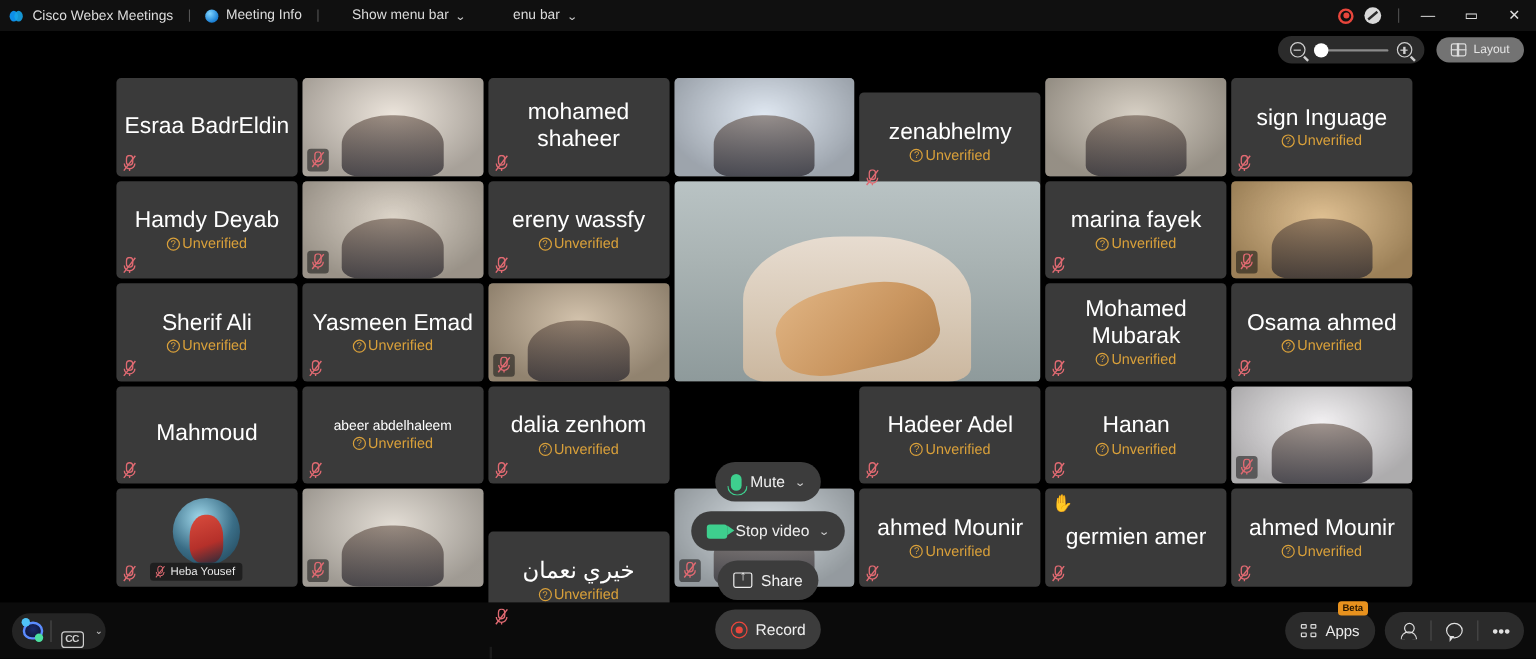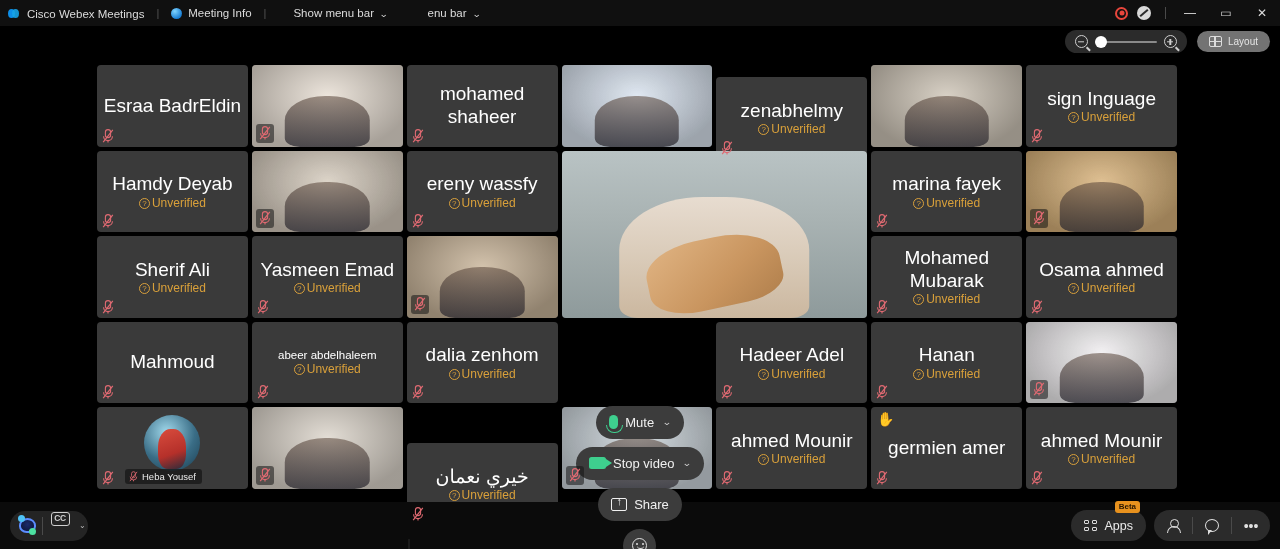--- a/index.html
+++ b/index.html
@@ -198,21 +198,21 @@
   .assist-ico .blob::before {
     content:""; position:absolute; left:-3px; top:-5px; width:7px; height:7px;
     border-radius:50%; background:#4fc3f7;
   }
   .assist-ico .blob::after {
     content:""; position:absolute; right:-2px; bottom:-4px; width:7px; height:7px;
     border-radius:50%; background:#4ce0a0;
   }
   .tl-div { width: 1px; height: 18px; background: #4a4a4a; }
   .cc-ico {
-    width: 34px; height: 28px; display: flex; align-items: flex-start;
+    width: 34px; height: 28px; display: flex; align-items: flex-end;
     justify-content: center;
   }
   .cc-box {
     width: 19px; height: 14px; border: 1.6px solid #cfcfcf; border-radius: 3px;
     font-size: 8.5px; color: #cfcfcf; line-height: 11px; text-align: center;
     letter-spacing: -.5px; font-weight: bold;
   }
   .mini-chev { color: #bdbdbd; font-size: 8px; margin-left: 2px; }
 
   .tl-center {
@@ -823,20 +823,24 @@
       </div>
       <div class="btn">
         <span class="cam-on"></span>
         <span>Stop video</span>
         <span class="b-chev">⌄</span>
       </div>
       <div class="btn">
         <span class="share-ico"></span>
         <span>Share</span>
       </div>
+      <div class="btn">
+        <span class="rec-ico"></span>
+        <span>Record</span>
+      </div>
       <div class="circ-btn">
         <span class="react-ico"></span>
       </div>
       <div class="circ-btn">•••</div>
       <div class="end-btn">✕</div>
     </div>
 
     <div class="tl-right">
       <div class="apps-btn">
         <span class="beta">Beta</span>

